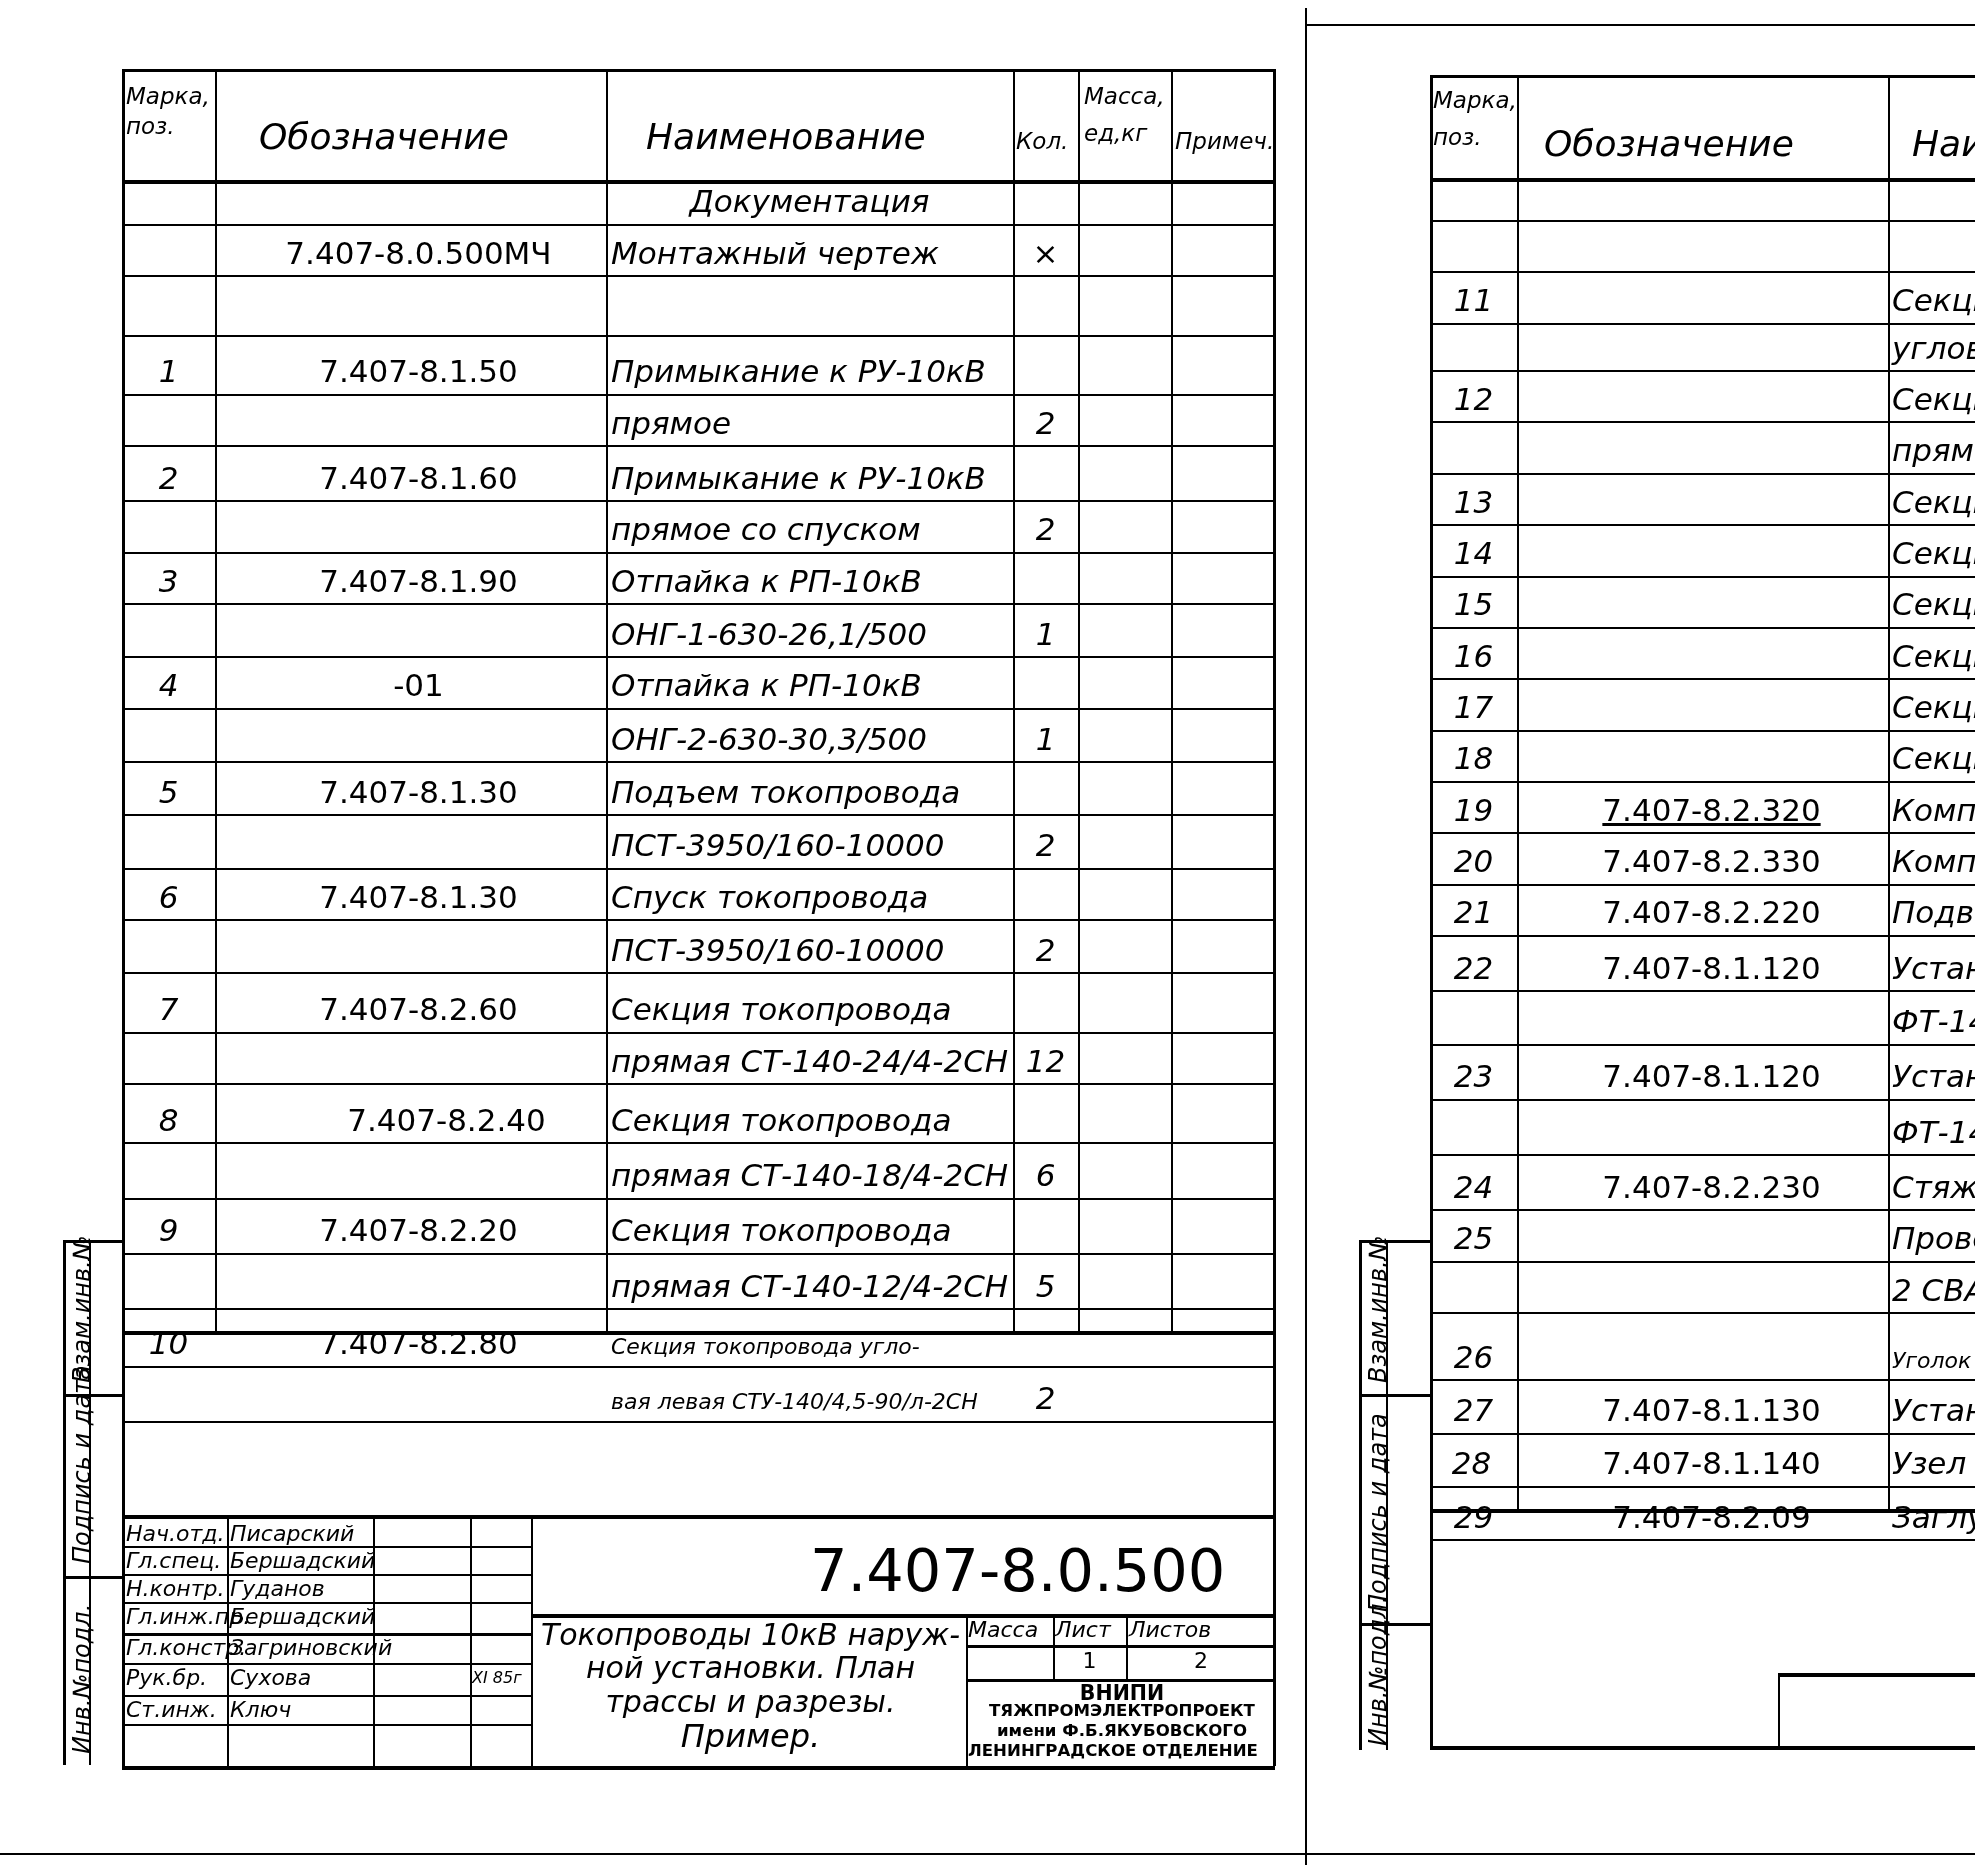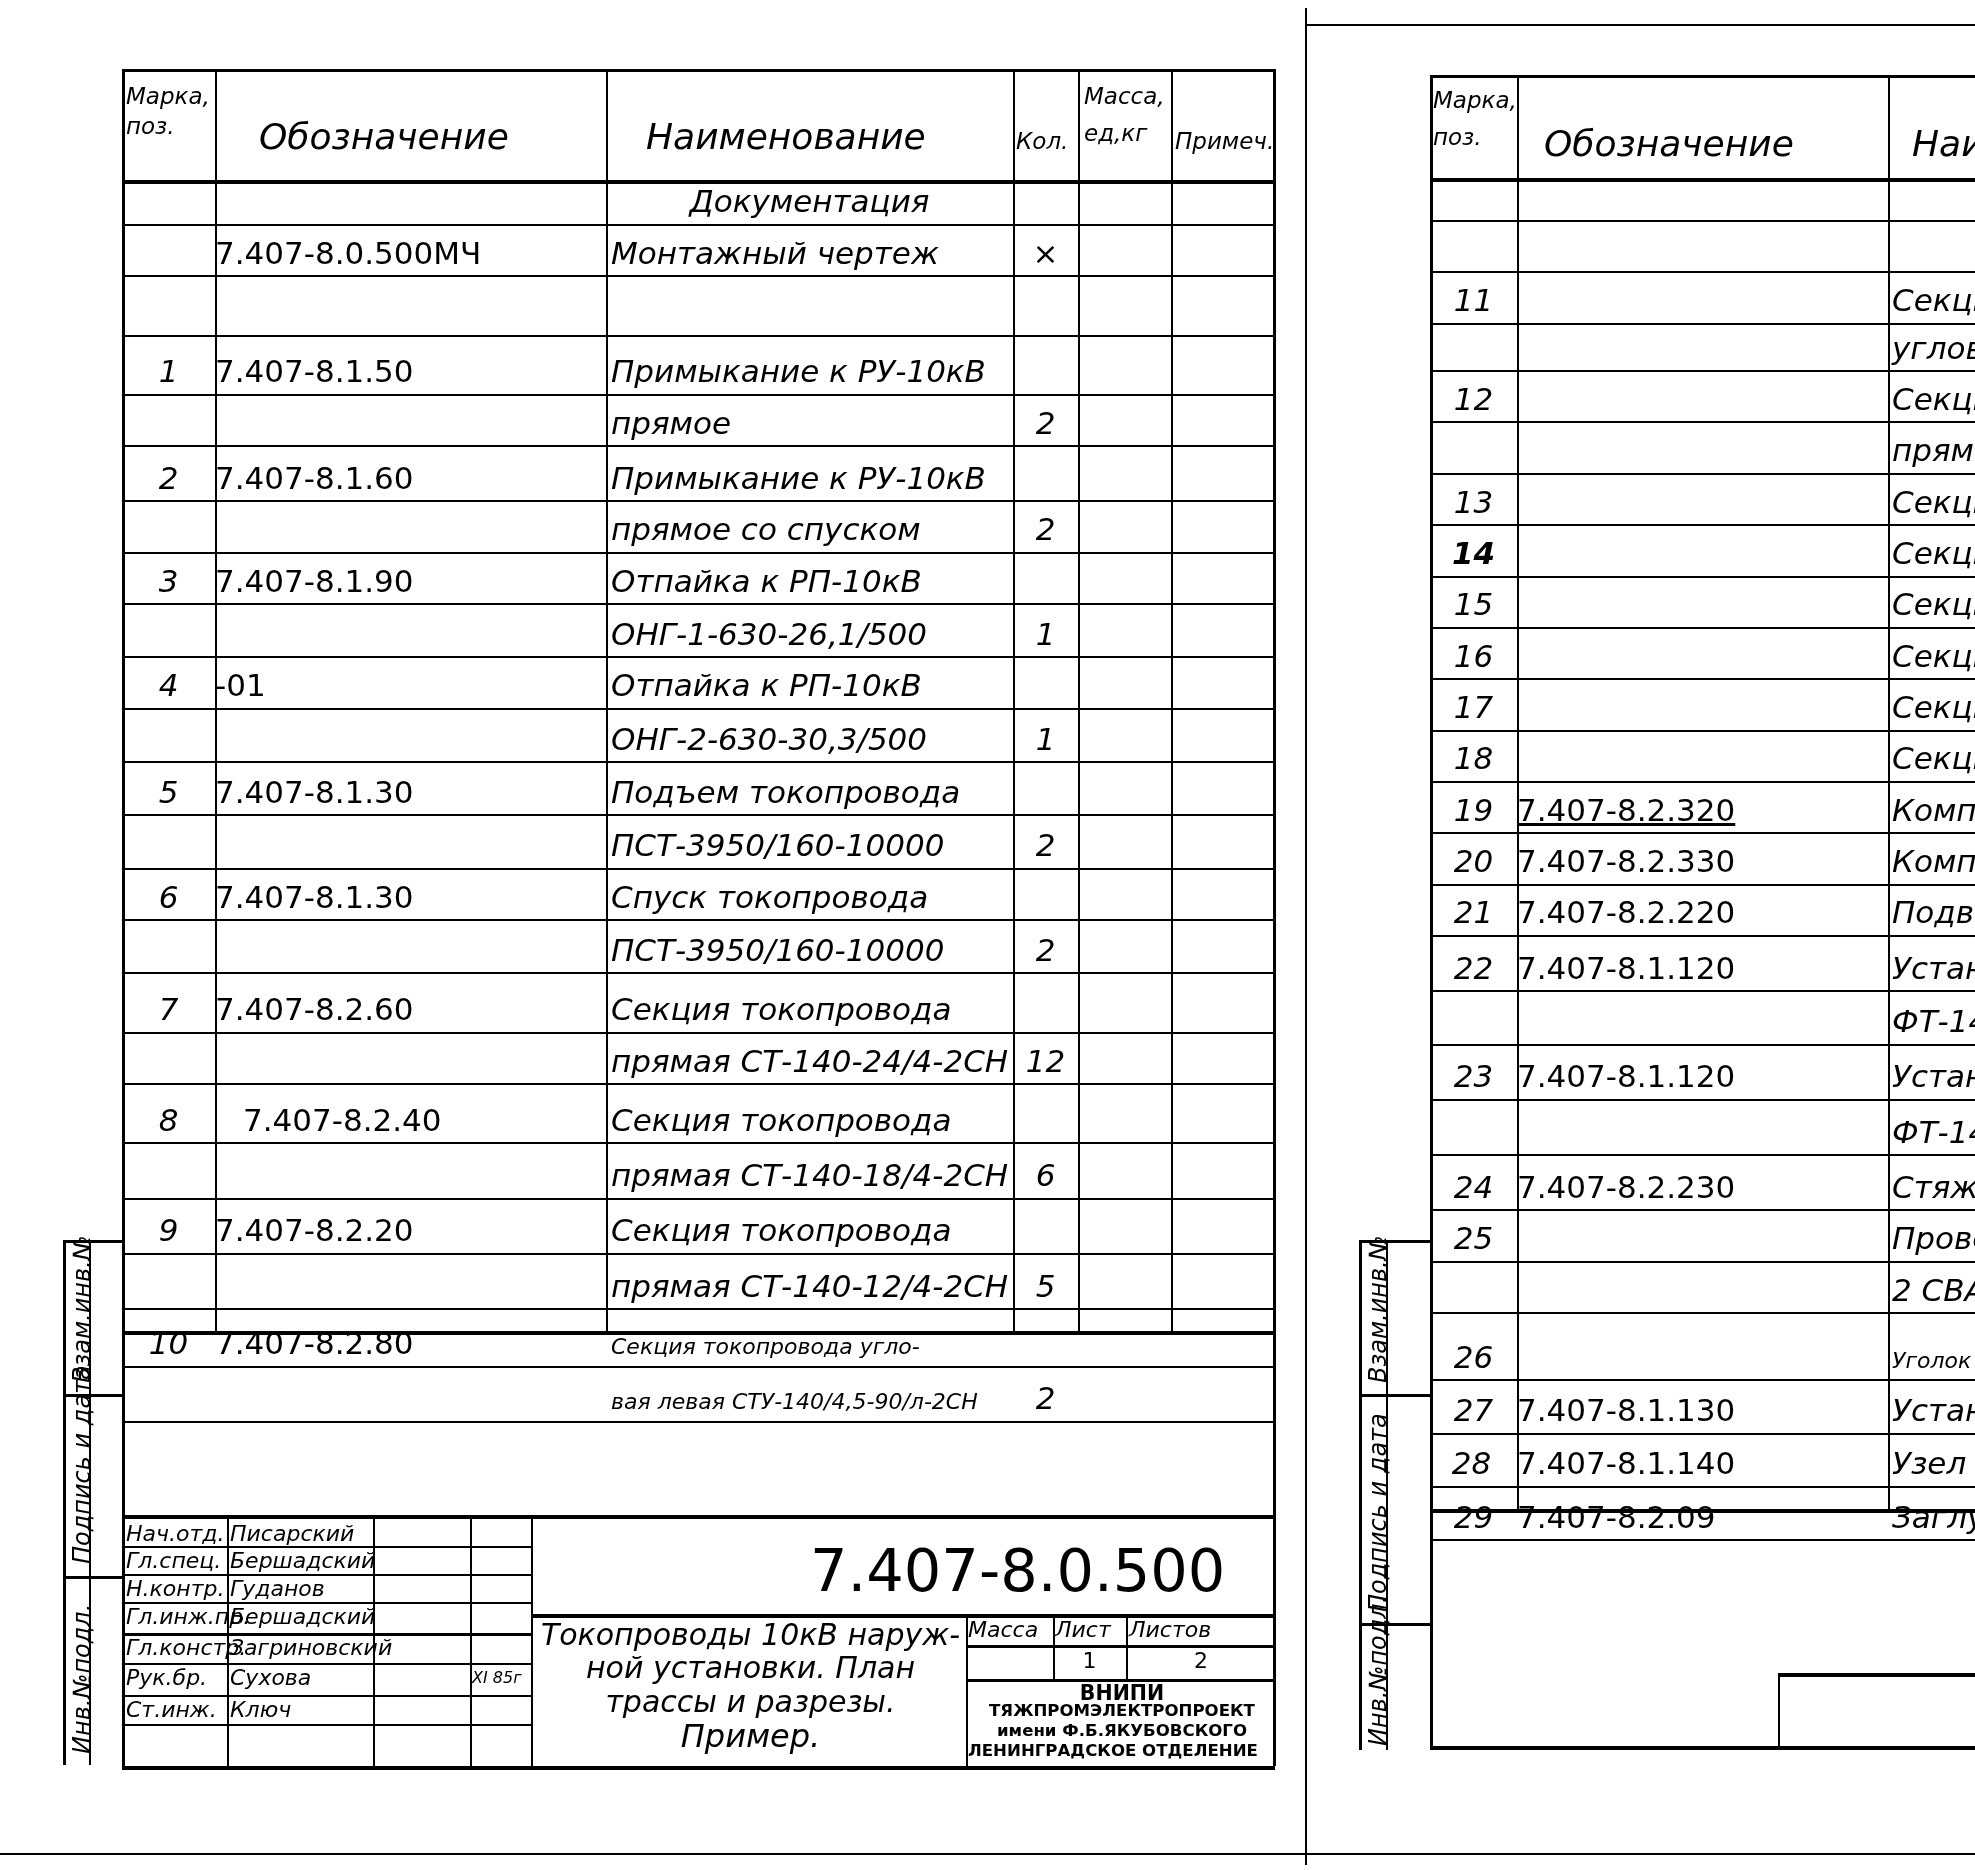--- a/index.html
+++ b/index.html
@@ -6,21 +6,21 @@
   body{width:2627px;height:1871px;position:relative;overflow:hidden;
        font-family:"DejaVu Sans","Liberation Sans",sans-serif;color:#000;}
   .hline{position:absolute;background:#000;}
   .vline{position:absolute;background:#000;}
   .txt{position:absolute;white-space:nowrap;font-style:italic;line-height:1;}
   .hdr{font-size:36px;}
   .hdr-sm{font-size:23px;}
   .cell{font-size:31px;}
   .cell-sm{font-size:22px;}
   .cell-xs{font-size:16px;}
-  .right{text-align:left;}
+  .right{text-align:center;margin-left:12px;}
   .center{text-align:center;}
   .upright{font-style:normal;}
   .vert{position:absolute;transform-origin:left top;transform:rotate(-90deg);white-space:nowrap;font-style:italic;font-size:24px;}
 </style>
 </head>
 <body>
 
 <div id="root"></div>
 
 <div class="vline" style="left:1305px;top:8px;width:2px;height:1857px;"></div>
@@ -261,21 +261,21 @@
 <div class="txt cell center" style="left: 1430px; top: 435px; width: 87px;"></div>
 <div class="txt cell right upright" style="left: 1517px; top: 435px; width: 365px;"></div>
 <div class="txt cell" style="left: 1892px; top: 435px;">прямая исп.1</div>
 <div class="txt cell center" style="left: 2352px; top: 435px; width: 95px;"></div>
 <div class="hline" style="left: 1430px; top: 473px; width: 1017px; height: 2px;"></div>
 <div class="txt cell center" style="left: 1430px; top: 487px; width: 87px;">13</div>
 <div class="txt cell right upright" style="left: 1517px; top: 487px; width: 365px;"></div>
 <div class="txt cell" style="left: 1892px; top: 487px;">Секция прямая исп.2</div>
 <div class="txt cell center" style="left: 2352px; top: 487px; width: 95px;"></div>
 <div class="hline" style="left: 1430px; top: 524px; width: 1017px; height: 2px;"></div>
-<div class="txt cell center" style="left: 1430px; top: 538px; width: 87px; font-weight: bold;">14</div>
+<div class="txt cell center" style="left: 1430px; top: 538px; width: 87px;">14</div>
 <div class="txt cell right upright" style="left: 1517px; top: 538px; width: 365px;"></div>
 <div class="txt cell" style="left: 1892px; top: 538px;">Секция прямая исп.3</div>
 <div class="txt cell center" style="left: 2352px; top: 538px; width: 95px;"></div>
 <div class="hline" style="left: 1430px; top: 576px; width: 1017px; height: 2px;"></div>
 <div class="txt cell center" style="left: 1430px; top: 589px; width: 87px;">15</div>
 <div class="txt cell right upright" style="left: 1517px; top: 589px; width: 365px;"></div>
 <div class="txt cell" style="left: 1892px; top: 589px;">Секция прямая исп.4</div>
 <div class="txt cell center" style="left: 2352px; top: 589px; width: 95px;"></div>
 <div class="hline" style="left: 1430px; top: 627px; width: 1017px; height: 2px;"></div>
 <div class="txt cell center" style="left: 1430px; top: 641px; width: 87px;">16</div>

